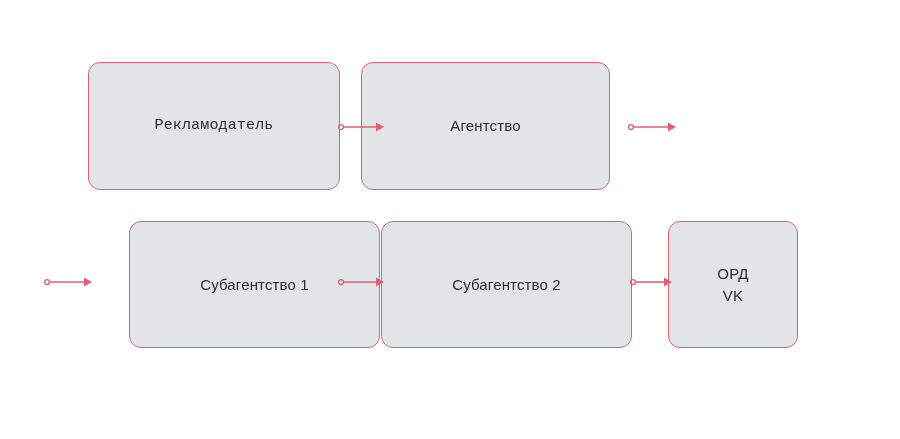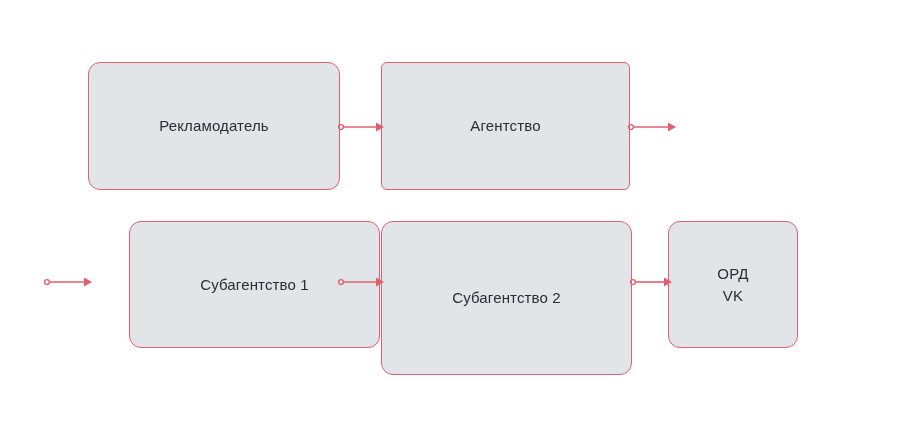--- a/index.html
+++ b/index.html
@@ -32,25 +32,25 @@
     line-height: 1.45;
     letter-spacing: 0.15px;
     font-family: "Liberation Sans", sans-serif;
   }
   .node .label {
     display: block;
     white-space: pre-line;
   }
 
   
-  #node-advertiser { left: 88px;  top: 62px;  width: 252px; height: 128px; }
-  #node-agency     { left: 381px; top: 62px;  width: 249px; height: 128px; border-radius: 6px; }
+  #node-advertiser { left: 88px;  top: 62px;  width: 252px; height: 128px; font-family: Liberation Mono, monospace; }
+  #node-agency     { left: 361px; top: 62px;  width: 249px; height: 128px; }
   
   #node-subagency-1 { left: 89px;  top: 221px; width: 251px; height: 127px; margin-left: 40px; }
-  #node-subagency-2 { left: 381px; top: 221px; width: 251px; height: 154px; }
+  #node-subagency-2 { left: 381px; top: 221px; width: 251px; height: 127px; }
   #node-ord-vk      { left: 668px; top: 221px; width: 130px; height: 127px; }
 
   .connector {
     position: absolute;
     height: 14px;
     pointer-events: none;
   }
   .connector svg { display: block; overflow: visible; }
 
   

